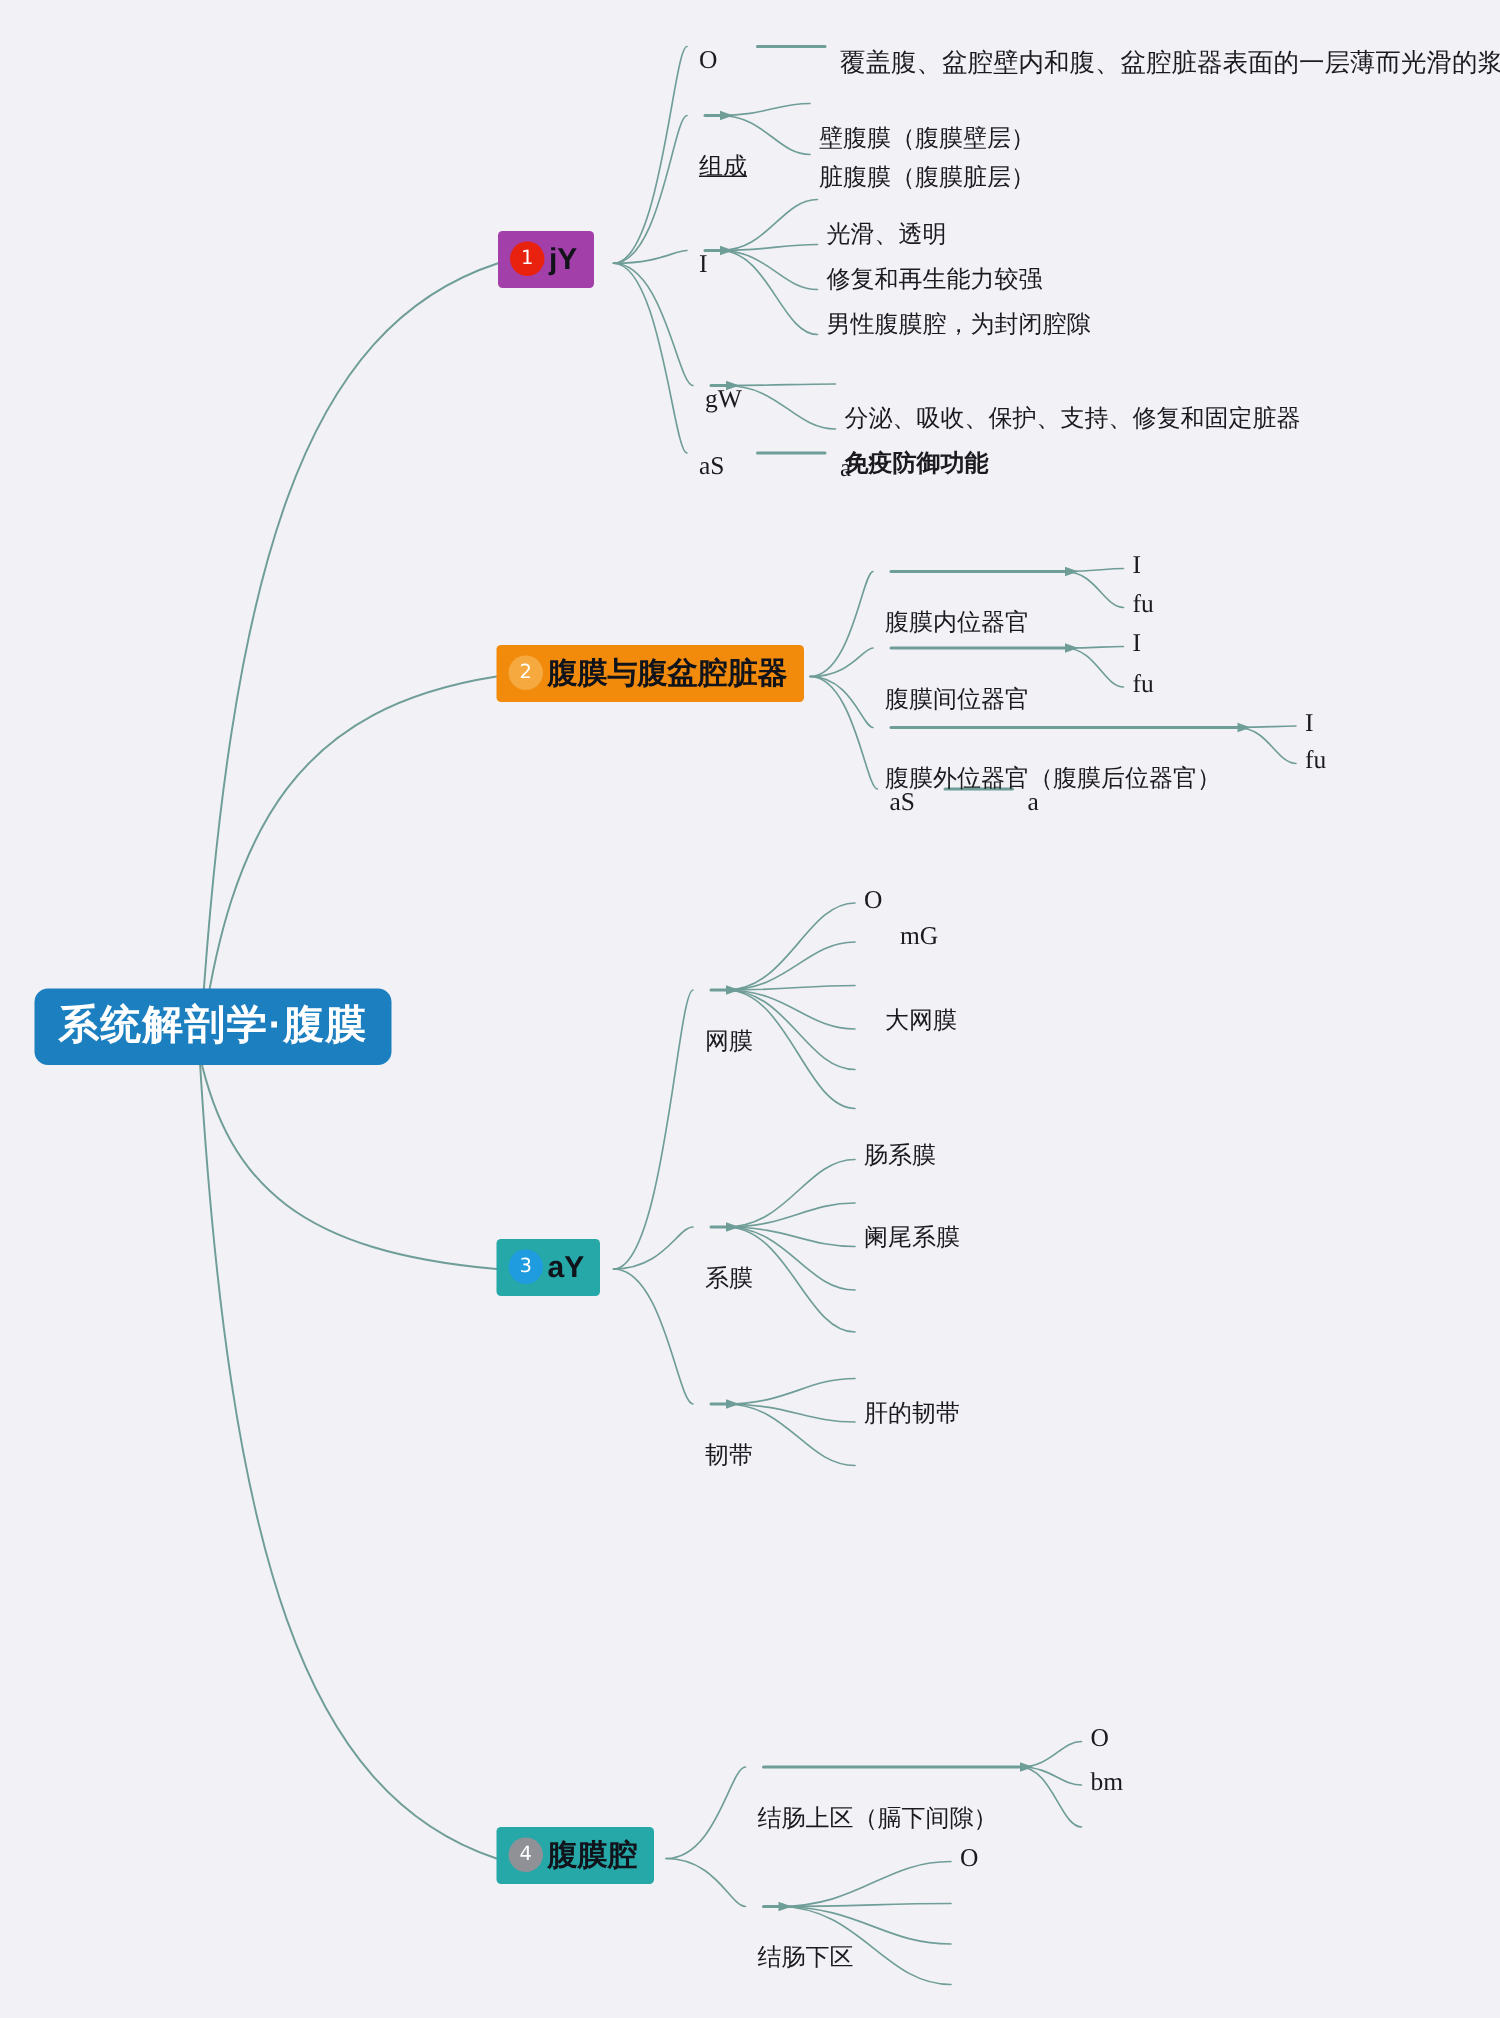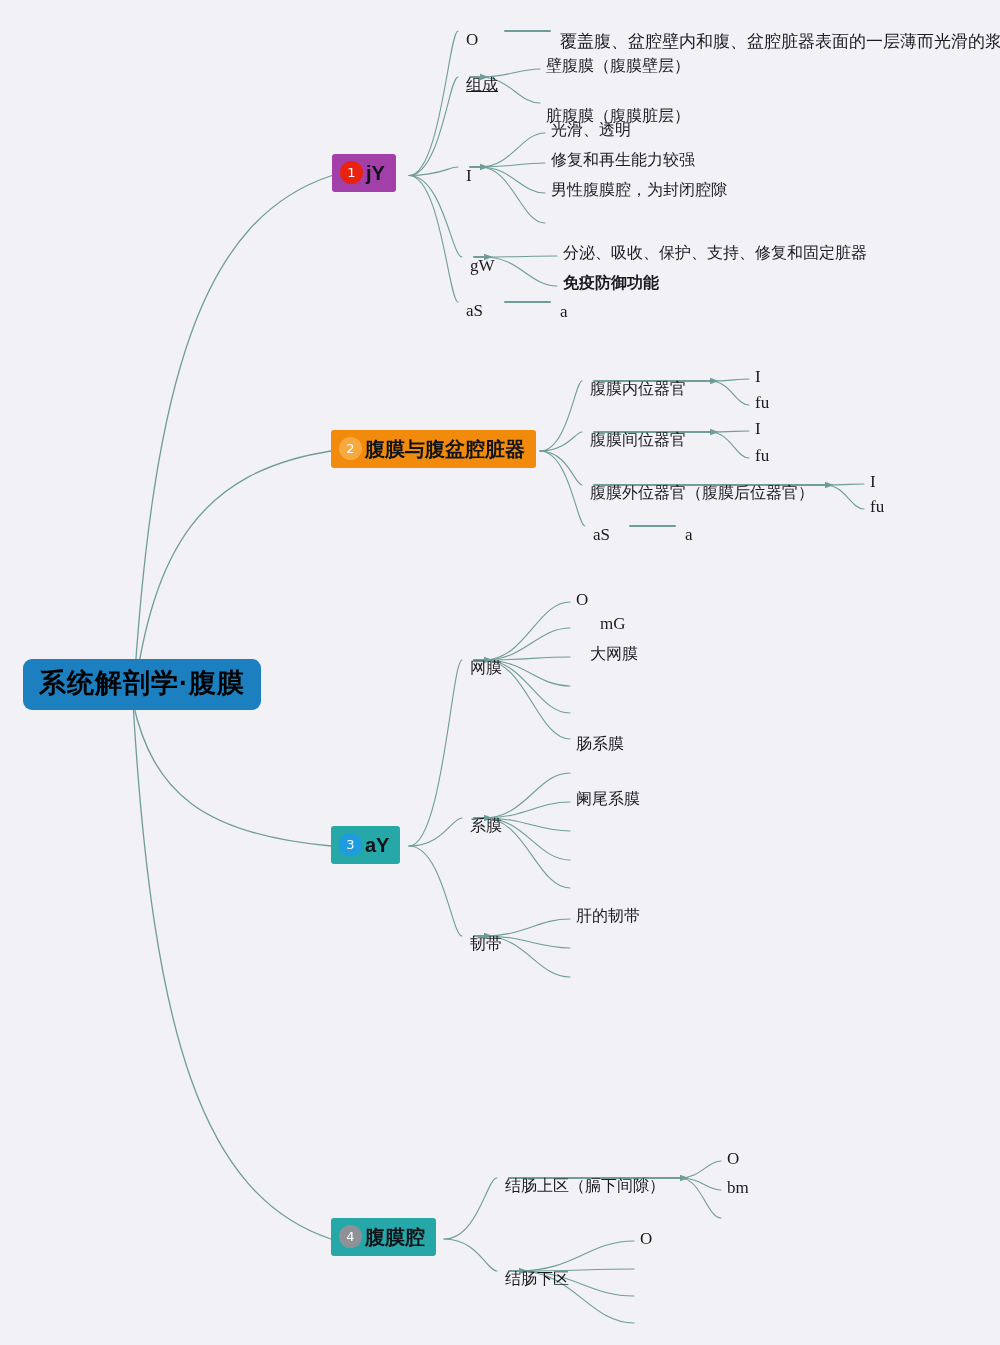--- a/index.html
+++ b/index.html
@@ -25,21 +25,21 @@
   .node {
     position: absolute;
     white-space: nowrap;
     line-height: 1;
   }
 
   
   .root {
     background: #1b7fc0;
     border-radius: 9px;
-    color: #000000;
+    color: #ffffff;
     font-family: "Liberation Sans", "DejaVu Sans", sans-serif;
     font-weight: bold;
     font-size: 27px;
     padding: 11px 16px 13px 16px;
     letter-spacing: 1px;
   }
 
   
   .branch {
     display: flex;
@@ -67,20 +67,21 @@
 
   
   .leaf {
     color: #1b1b1f;
     font-size: 17px;
     font-family: "Liberation Serif", "DejaVu Serif", serif;
   }
   .leaf.cjk {
     font-family: "Liberation Sans", "DejaVu Sans", sans-serif;
     font-size: 16px;
+    margin-top: 27px;
   }
   .leaf.lat {
     font-family: "Liberation Serif", "DejaVu Serif", serif;
     font-size: 17px;
   }
 </style>
 </head>
 <body>
 
 <div id="mindmap">
@@ -167,21 +168,21 @@
   <div id="nodes-layer">
       <div class="node root" style="left: 23px; top: 659px;"><span>系统解剖学·腹膜</span></div>
       <div class="node branch" style="left: 332px; top: 154px; background: rgb(162, 63, 168);">
         <span class="badge" style="background: rgb(232, 34, 15); color: rgb(255, 255, 255);">1</span>
         <span class="blabel">jY</span>
       </div>
       <div class="node leaf lat" style="left: 466px; top: 31px;">O</div>
       <div class="node leaf lat" style="left: 560px; top: 33px;">覆盖腹、盆腔壁内和腹、盆腔脏器表面的一层薄而光滑的浆膜</div>
       <div class="node leaf cjk" style="left: 466px; top: 77px; text-decoration: underline;">组成</div>
       <div class="node leaf cjk" style="left: 546px; top: 58px;">壁腹膜（腹膜壁层）</div>
-      <div class="node leaf cjk" style="left: 546px; top: 108px;">脏腹膜（腹膜脏层）</div>
+      <div class="node leaf cjk" style="left: 546px; top: 84px;">脏腹膜（腹膜脏层）</div>
       <div class="node leaf lat" style="left: 466px; top: 167px;">I</div>
       <div class="node leaf cjk" style="left: 551px; top: 122px;">光滑、透明</div>
       <div class="node leaf cjk" style="left: 551px; top: 152px;">修复和再生能力较强</div>
       <div class="node leaf cjk" style="left: 551px; top: 182px;">男性腹膜腔，为封闭腔隙</div>
       <div class="node leaf lat" style="left: 470px; top: 257px;">gW</div>
       <div class="node leaf cjk" style="left: 563px; top: 245px;">分泌、吸收、保护、支持、修复和固定脏器</div>
       <div class="node leaf cjk" style="left: 563px; top: 275px; font-weight: bold;">免疫防御功能</div>
       <div class="node leaf lat" style="left: 466px; top: 302px;">aS</div>
       <div class="node leaf lat" style="left: 560px; top: 303px;">a</div>
       <div class="node branch" style="left: 331px; top: 430px; background: rgb(242, 139, 12);">

